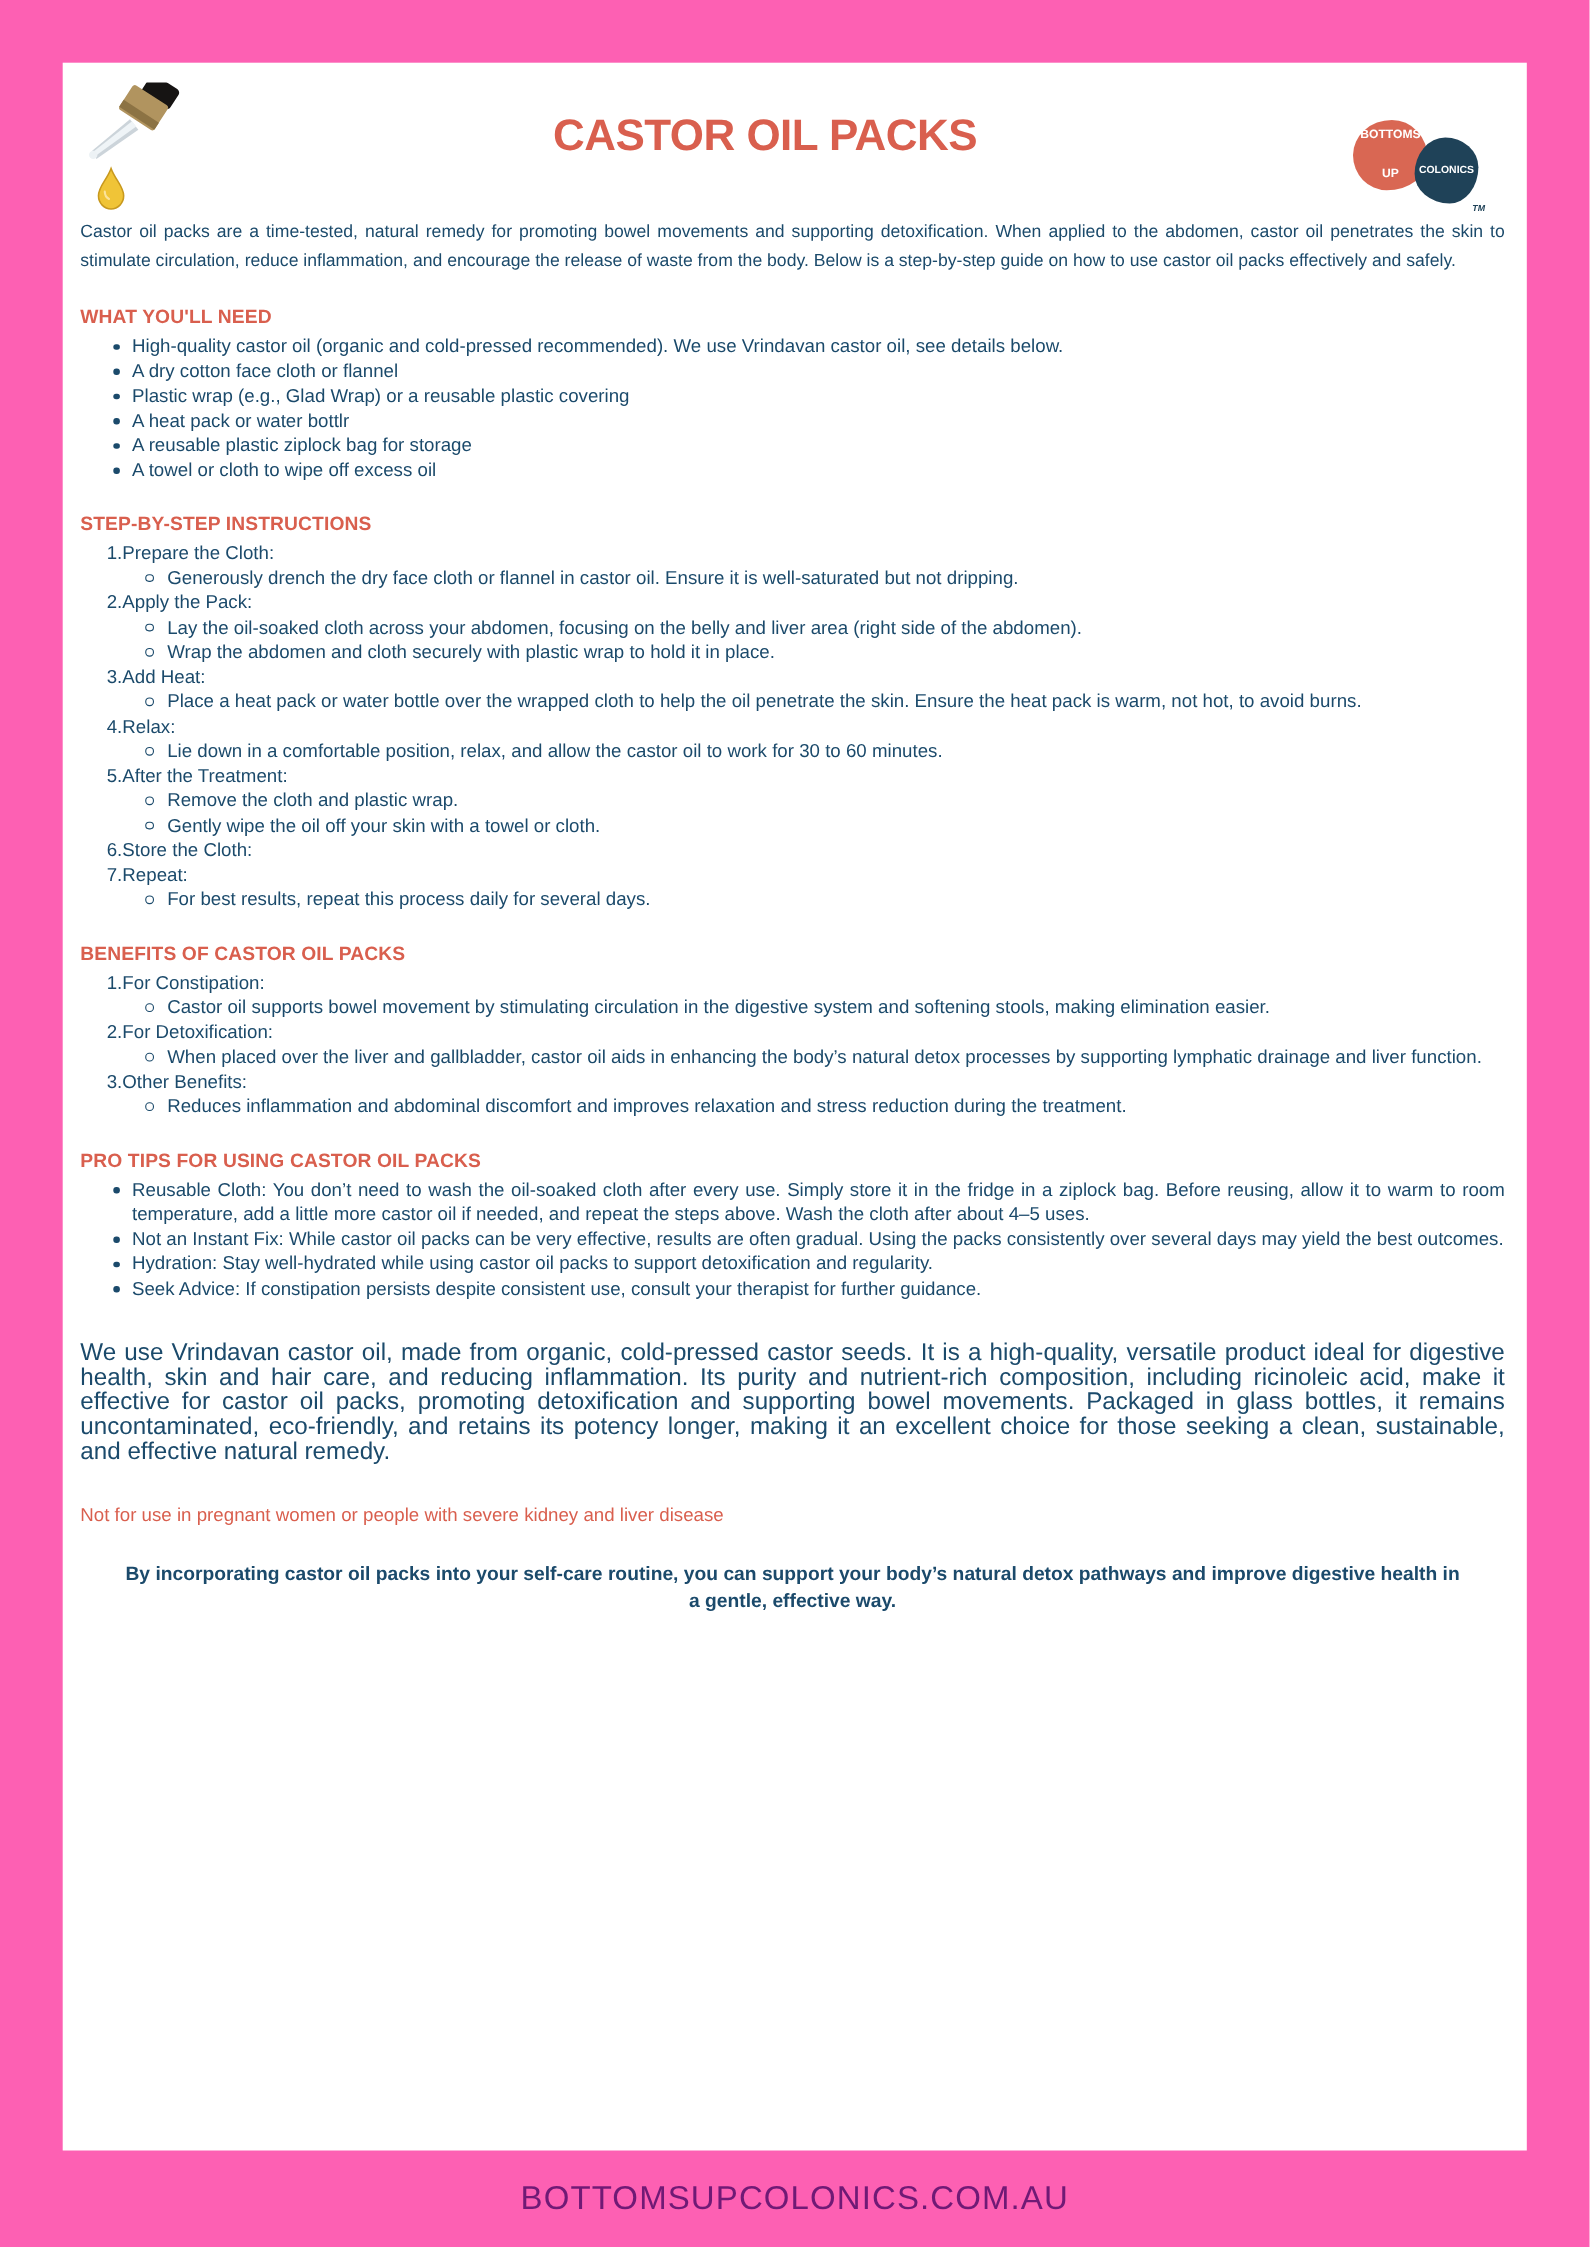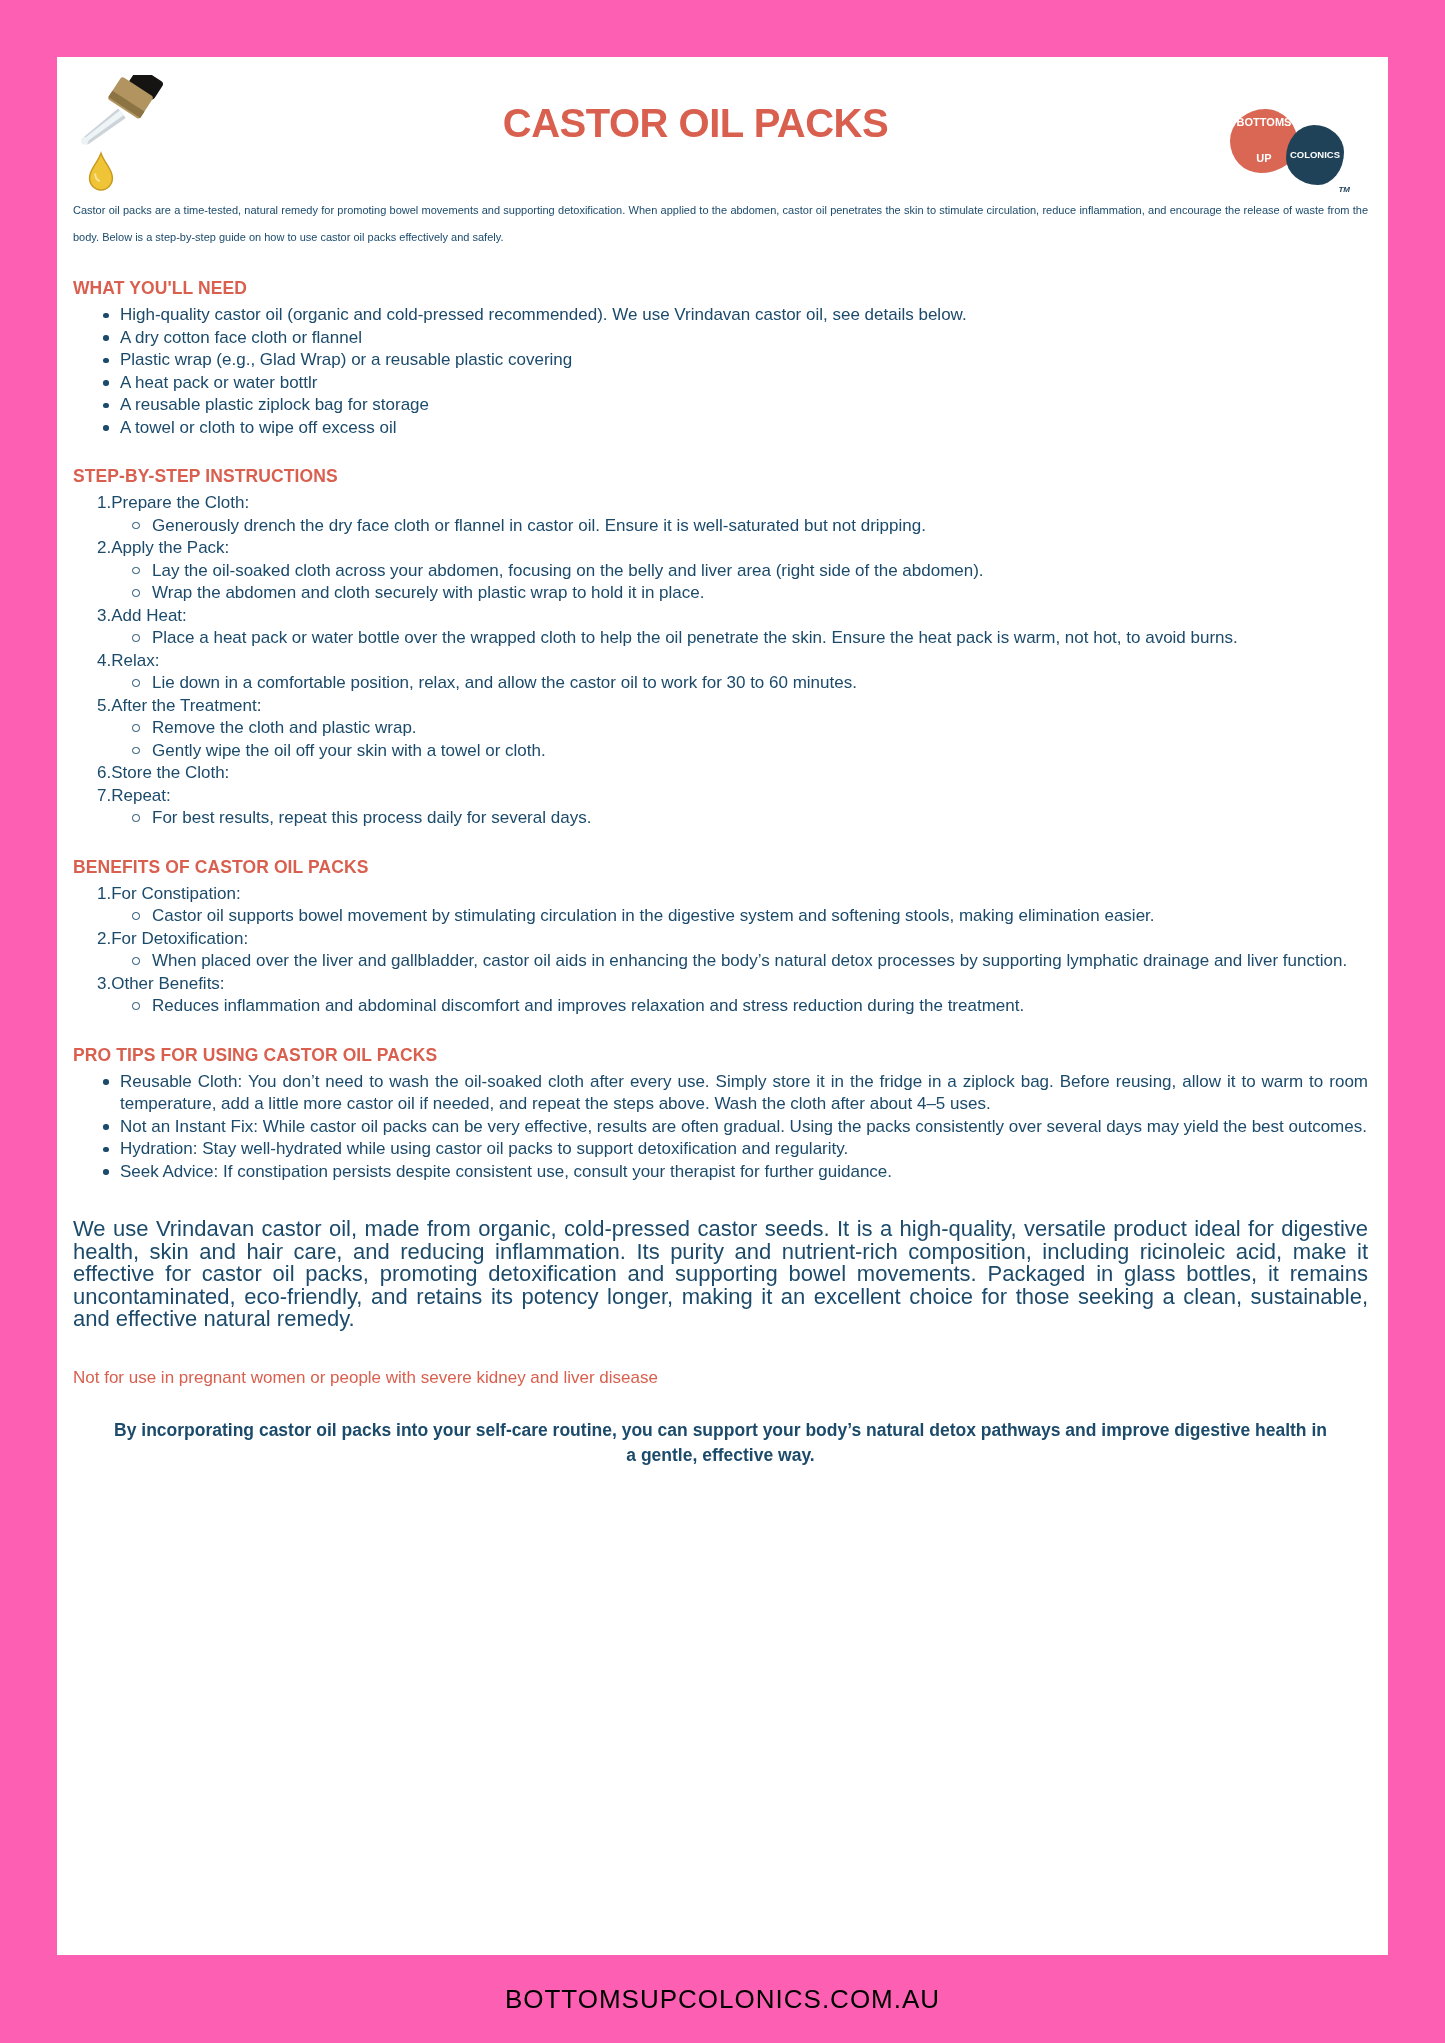--- a/index.html
+++ b/index.html
@@ -35,21 +35,21 @@
     font-size:11px;font-weight:700;z-index:1;gap:24px;
   }
   .logo-navy{
     left:78px;top:56px;width:58px;height:60px;background:var(--logo-navy);
     border-radius:48% 52% 45% 55% / 55% 45% 55% 45%;
     font-size:9.5px;font-weight:700;z-index:2;
   }
   .logo-tm{position:absolute;right:18px;top:116px;font-size:8px;font-weight:700;color:var(--logo-navy);font-style:italic;}
   
   .intro{
-    margin:10px 0 0 0;font-size:11px;line-height:27px;text-align:justify;
+    margin:10px 0 0 0;font-size:16px;line-height:27px;text-align:justify;
   }
   .section-heading{
     margin:27px 0 5px 0;font-size:17.5px;font-weight:700;color:var(--accent);
     letter-spacing:0.1px;
   }
   .para{margin:35px 0 0 0;font-size:22px;line-height:22.5px;text-align:justify;}
   
   ul.bullets{list-style:none;margin:0;padding:0 0 0 28px;font-size:17px;line-height:22.5px;}
   ul.bullets > li{position:relative;padding-left:19px;text-align:justify;}
   ul.bullets > li::before{
@@ -67,21 +67,21 @@
   }
   .warning{margin:37px 0 0 0;font-size:17px;color:var(--accent);}
   .closing{
     margin:30px auto 0;max-width:1220px;text-align:center;
     font-size:17.5px;font-weight:700;line-height:25px;
   }
   .footer{
     position:absolute;left:0;bottom:0;width:1445px;height:88px;
     display:flex;align-items:center;justify-content:center;
   }
-  .footer-text{color:#000000;font-size:26px;letter-spacing:1px;}
+  .footer-text{color:#701a75;font-size:30px;letter-spacing:1px;}
 </style>
 </head>
 <body>
 
 <div class="sheet">
 
   <div class="header">
     <div class="dropper">
       <svg viewBox="0 0 100 130" width="96" height="124" aria-hidden="true">
         <rect x="60" y="-2" width="32" height="22" rx="4" fill="#161413" transform="rotate(33 76 9)"></rect>

